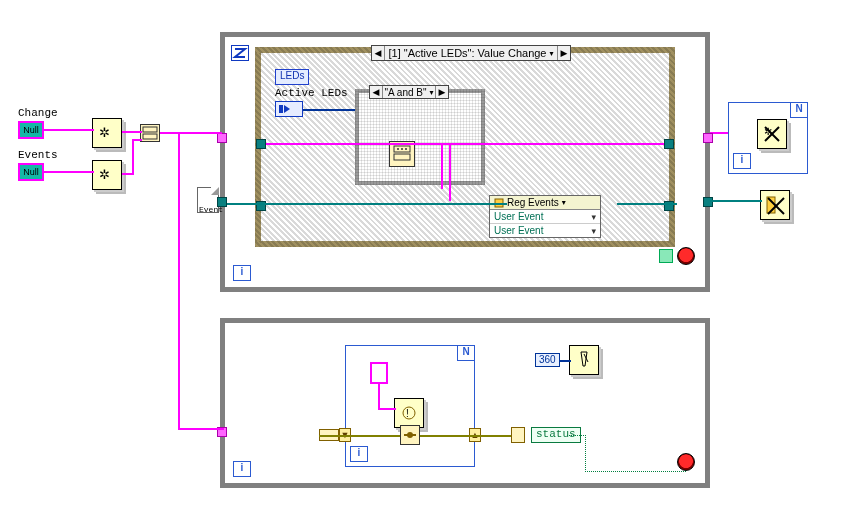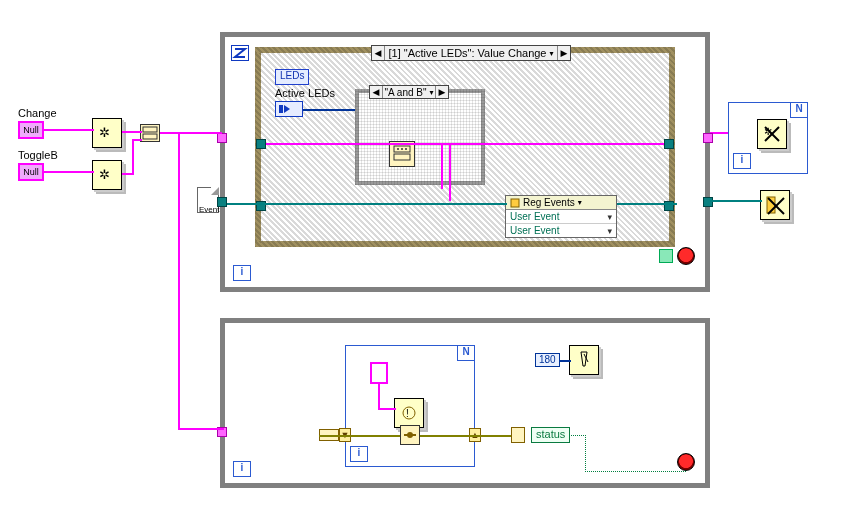--- a/index.html
+++ b/index.html
@@ -109,26 +109,26 @@
       repeating-linear-gradient(0deg, rgba(0,0,0,.1) 0 1px, transparent 1px 3px),
       repeating-linear-gradient(90deg, rgba(0,0,0,.1) 0 1px, transparent 1px 3px);
     pointer-events:none;
   }
 
   
   .term {
     position:absolute;
     width:26px; height:18px;
     border:2px solid #ff00ff;
-    background:#f0abfc;
+    background:#14b8a6;
     box-sizing:border-box;
     font-size:9px; text-align:center; line-height:14px;
     overflow:hidden;
   }
-  .label { position:absolute; font-size:11px; color:#000; white-space:nowrap; }
+  .label { position:absolute; font-size:11px; color:#000; white-space:nowrap;font-family:Liberation Mono, monospace; }
 
   .vi-icon {
     position:absolute;
     width:30px; height:30px;
     background:#ffffc8;
     border:1px solid #000;
     box-sizing:border-box;
     box-shadow: 2px 2px 0 #ccc, 4px 4px 0 #bbb;
     display:flex; align-items:center; justify-content:center;
     font-size:14px;
@@ -246,21 +246,21 @@
   .drop-sym{
     font-size:8px; margin-left:3px;
   }
 </style>
 </head>
 <body>
 
 <span class="label" style="left:18px; top:107px">Change</span>
 <div class="term" style="left:18px; top:121px">Null</div>
 
-<span class="label" style="left:18px; top:149px">ToggleB</span>
+<span class="label" style="left:18px; top:149px">Events</span>
 <div class="term" style="left:18px; top:163px">Null</div>
 
 <div class="vi-icon" style="left:92px; top:118px">
   <svg width="20" height="20">
       <text x="2" y="14" font-size="13">✲</text>
     </svg>
 </div>
 <div class="vi-icon" style="left:92px; top:160px">
   <svg width="20" height="20">
       <text x="2" y="14" font-size="13">✲</text>
@@ -334,21 +334,21 @@
     <div class="wire h pink" style="left:0px; top:90px; width:408px"></div>
     <div class="wire v pink" style="left:180px; top:90px; height:44px"></div>
     <div class="wire v pink" style="left:188px; top:90px; height:56px"></div>
 
     <div class="tunnel" style="left:-5px; top:86px"></div>
     <div class="tunnel" style="right:-5px; top:86px"></div>
     <div class="tunnel" style="left:-5px; top:148px"></div>
     <div class="tunnel" style="right:-5px; top:148px"></div>
   </div>
 
-  <div class="reg-box" style="left:280px; top:158px; width:112px">
+  <div class="reg-box" style="left:264px; top:158px; width:112px">
     <div class="hdr">
       <svg width="10" height="10">
           <rect x="1" y="1" width="8" height="8" fill="#ffcc40" stroke="#806000"></rect>
         </svg>
       <span>Reg Events</span>
       <span class="drop-sym">▾</span>
     </div>
     <div class="row">
       <span>User Event</span>
         <span class="dd">▾</span>
@@ -398,21 +398,21 @@
   </svg>
 </div>
 <div class="wire h teal" style="left:710px; top:200px; width:50px"></div>
 
 <div class="wire v pink" style="left:178px; top:132px; height:296px"></div>
 
 <div class="loop" style="left:220px; top:318px; width:490px; height:170px">
   <span class="iter-i" style="left:8px; bottom:6px">i</span>
   <div class="stop-btn" style="right:10px; bottom:12px"></div>
 
-  <div class="const-box" style="left:310px; top:30px">180</div>
+  <div class="const-box" style="left:310px; top:30px">360</div>
   <div class="vi-icon" style="left:344px; top:22px">
     <svg width="22" height="22">
       <path d="M8 3 L14 3 L12 17 L10 17 Z" fill="none" stroke="#000"></path>
       <line x1="11" y1="5" x2="15" y2="13" stroke="#000"></line>
     </svg>
   </div>
   <div class="wire h blue" style="left:334px; top:37px; width:10px"></div>
 
   <div class="forloop" style="left:120px; top:22px; width:130px; height:122px">
     <span class="N">N</span>

